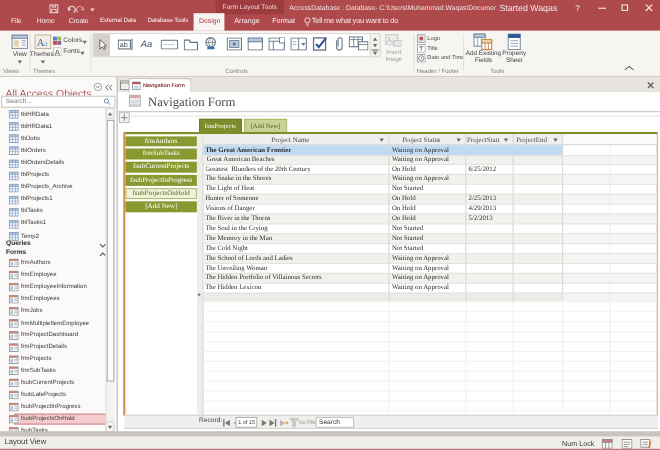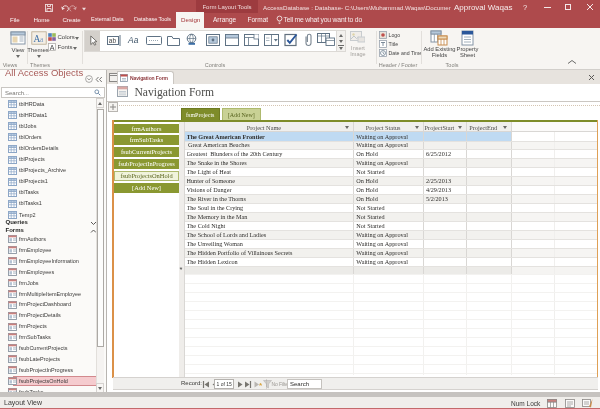--- a/index.html
+++ b/index.html
@@ -18,21 +18,21 @@
 <path d="M20.5 6.5 a3 3 0 1 1 4.5 1.8" stroke="#EFDCDC" fill="none" stroke-width="1"></path>
       <path d="M19.2 3.6 l0.9 3.1 2.9-0.9z" fill="#EFDCDC"></path>
 <g opacity="0.45">
         <path d="M33.5 6.5 a3 3 0 1 0 -4.5 1.8" stroke="#fff" fill="none" stroke-width="1"></path>
         <path d="M34.8 3.6 l-0.9 3.1 -2.9-0.9z" fill="#fff"></path>
       </g>
 <path d="M40 4.8 l2 2.6 2-2.6z" fill="#EFDCDC"></path>
 </svg>
 <div class="a" style="left:196px;top:0;width:62px;height:13px;background:#9D3B3F;color:#EFD9D9;font-size:6px;text-align:center;line-height:14px">Form Layout Tools</div>
 <div class="a" style="left:263px;top:4px;width:188px;height:9px;color:#F2E2E2;font-size:6.2px;white-space:nowrap;overflow:hidden">AccessDatabase : Database- C:\Users\Muhammad.Waqas\Documents\A...</div>
-<div class="a" style="left:454px;top:2.5px;color:#F6ECEC;font-size:8px">Approval Waqas</div>
+<div class="a" style="left:454px;top:2.5px;color:#F6ECEC;font-size:8px">Started Waqas</div>
 <div class="a" style="left:523px;top:2.5px;color:#F6ECEC;font-size:7.5px">?</div>
 <div class="a" style="left:544px;top:7px;width:7px;height:1px;background:#F4E8E8"></div>
 <div class="a" style="left:565px;top:3.5px;width:6px;height:6px;border:1px solid #F4E8E8"></div>
 <svg class="a" style="left:586px;top:2.5px" width="8" height="8" viewBox="0 0 8 8">
       <path d="M1 1 L7 7 M7 1 L1 7" stroke="#F4E8E8" stroke-width="1"></path>
     </svg>
 <div class="a" style="left:10px;top:16px;color:#FBF4F4;font-size:6.2px;letter-spacing:-0.1px">File</div>
 <div class="a" style="left:33.5px;top:16px;color:#FBF4F4;font-size:6.2px;letter-spacing:-0.1px">Home</div>
 <div class="a" style="left:62.5px;top:16px;color:#FBF4F4;font-size:6.2px;letter-spacing:-0.1px">Create</div>
 <div class="a" style="left:91px;top:16px;color:#FBF4F4;font-size:5.6px;letter-spacing:-0.1px">External Data</div>
@@ -343,21 +343,21 @@
       <text x="22" y="8" font-size="8" fill="#D8A33C" font-weight="bold">*</text>
     </svg>
 <div class="a" style="left:266px;top:378.5px;width:1px;height:10px;background:#D5D2CF"></div>
 <svg class="a" style="left:263px;top:379.5px" width="9" height="9" viewBox="0 0 9 9" opacity="0.55">
       <path d="M0.5 0.5 h8 L5.5 4 v4 l-2 -1.2 V4 z" fill="#B8B5B1" stroke="#8A8886" stroke-width="0.6"></path>
     </svg>
 <div class="a" style="left:271.5px;top:380.5px;color:#9C9994;font-size:5px;letter-spacing:-0.1px">No Filter</div>
 <div class="a" style="left:287px;top:378.8px;width:35px;height:10px;background:#fff;border:1px solid #C5C2BE"></div>
 <div class="a" style="left:290px;top:380.5px;color:#2E2D2B;font-size:6px">Search</div>
 <div class="a" style="left:0;top:70px;width:107px;height:322px;background:#FBFAF8;border-right:1px solid #B8B5B1"></div>
-<div class="a" style="left:5px;top:67px;color:#A85B58;font-size:9.5px;white-space:nowrap">All Access Objects</div>
+<div class="a" style="left:5px;top:80px;color:#A85B58;font-size:9.5px;white-space:nowrap">All Access Objects</div>
 <svg class="a" style="left:85px;top:75px" width="8" height="8" viewBox="0 0 8 8">
       <circle cx="4" cy="4" r="3.4" fill="none" stroke="#8A8886" stroke-width="0.7"></circle>
       <path d="M2.3 3.2 L4 5 L5.7 3.2" fill="none" stroke="#8A8886" stroke-width="0.8"></path>
     </svg>
 <svg class="a" style="left:95px;top:76px" width="8" height="7" viewBox="0 0 8 7">
       <path d="M3.5 1 L1.2 3.5 L3.5 6 M6.8 1 L4.5 3.5 L6.8 6" fill="none" stroke="#6A6866" stroke-width="0.9"></path>
     </svg>
 <div class="a" style="left:1px;top:87px;width:104px;height:10.5px;background:#fff;border:1px solid #C9C6C2"></div>
 <div class="a" style="left:5px;top:89.5px;color:#7A7874;font-size:6px">Search...</div>
 <svg class="a" style="left:94px;top:89px" width="7" height="7" viewBox="0 0 7 7">

